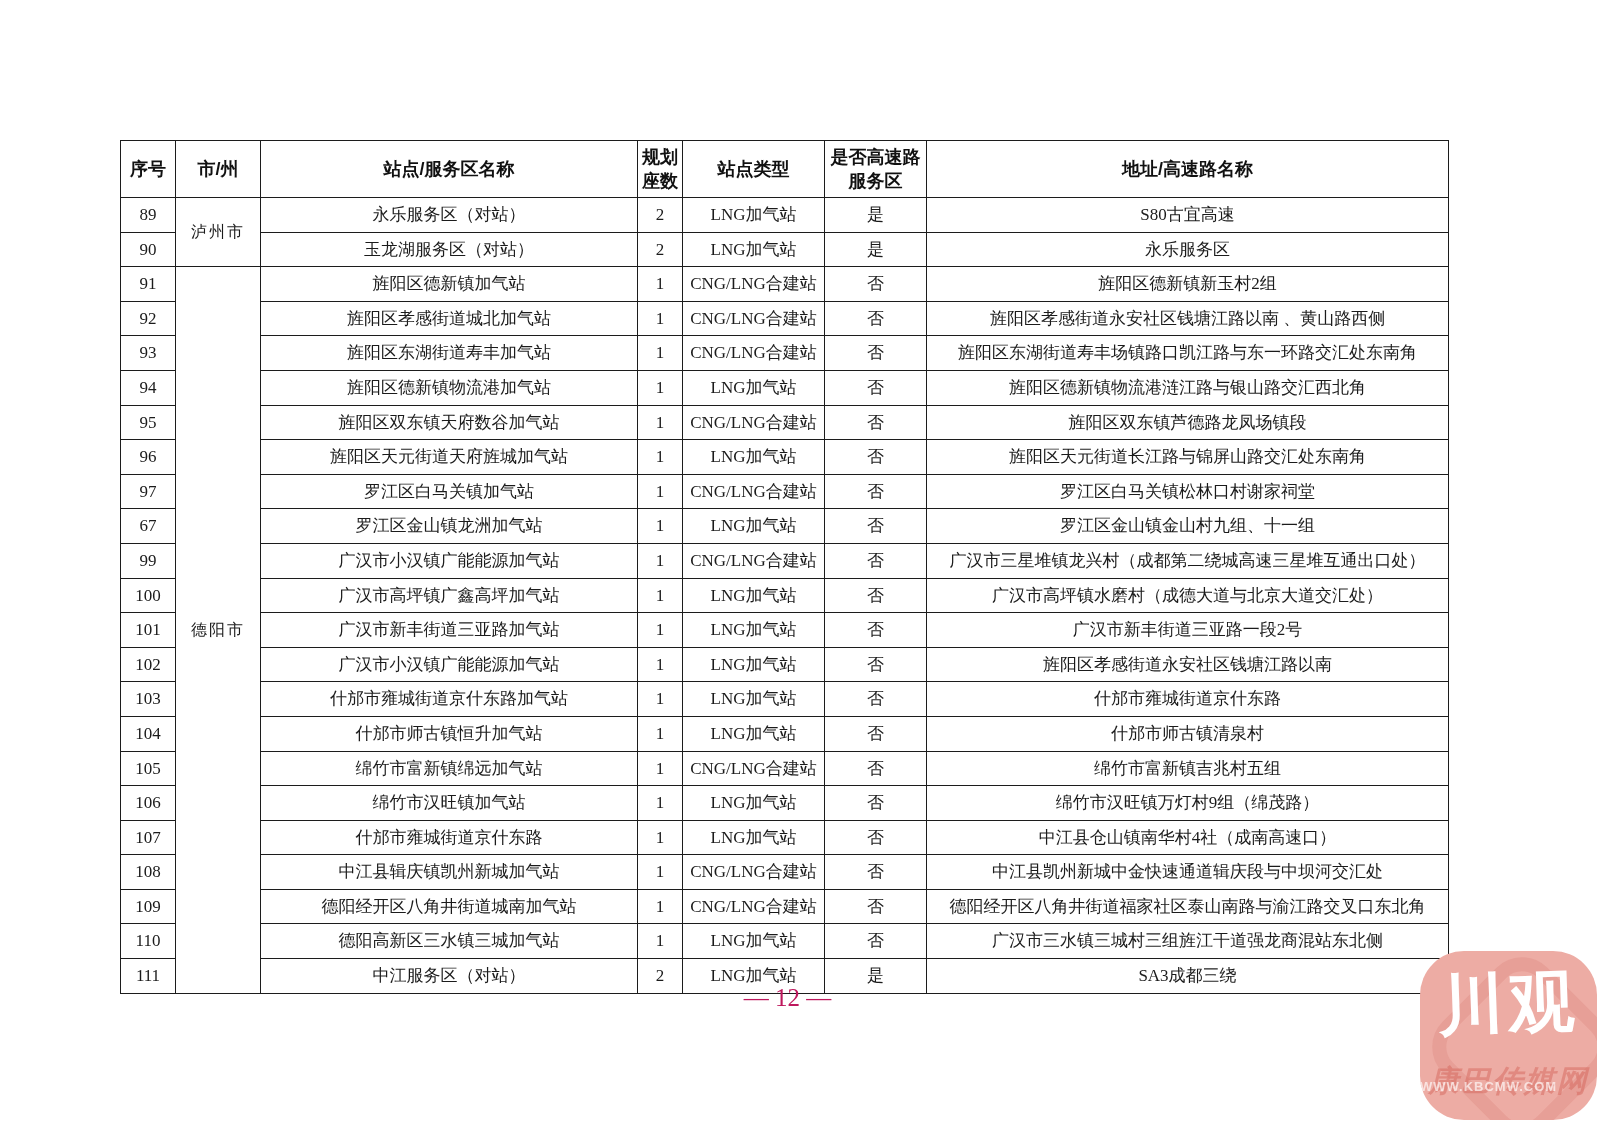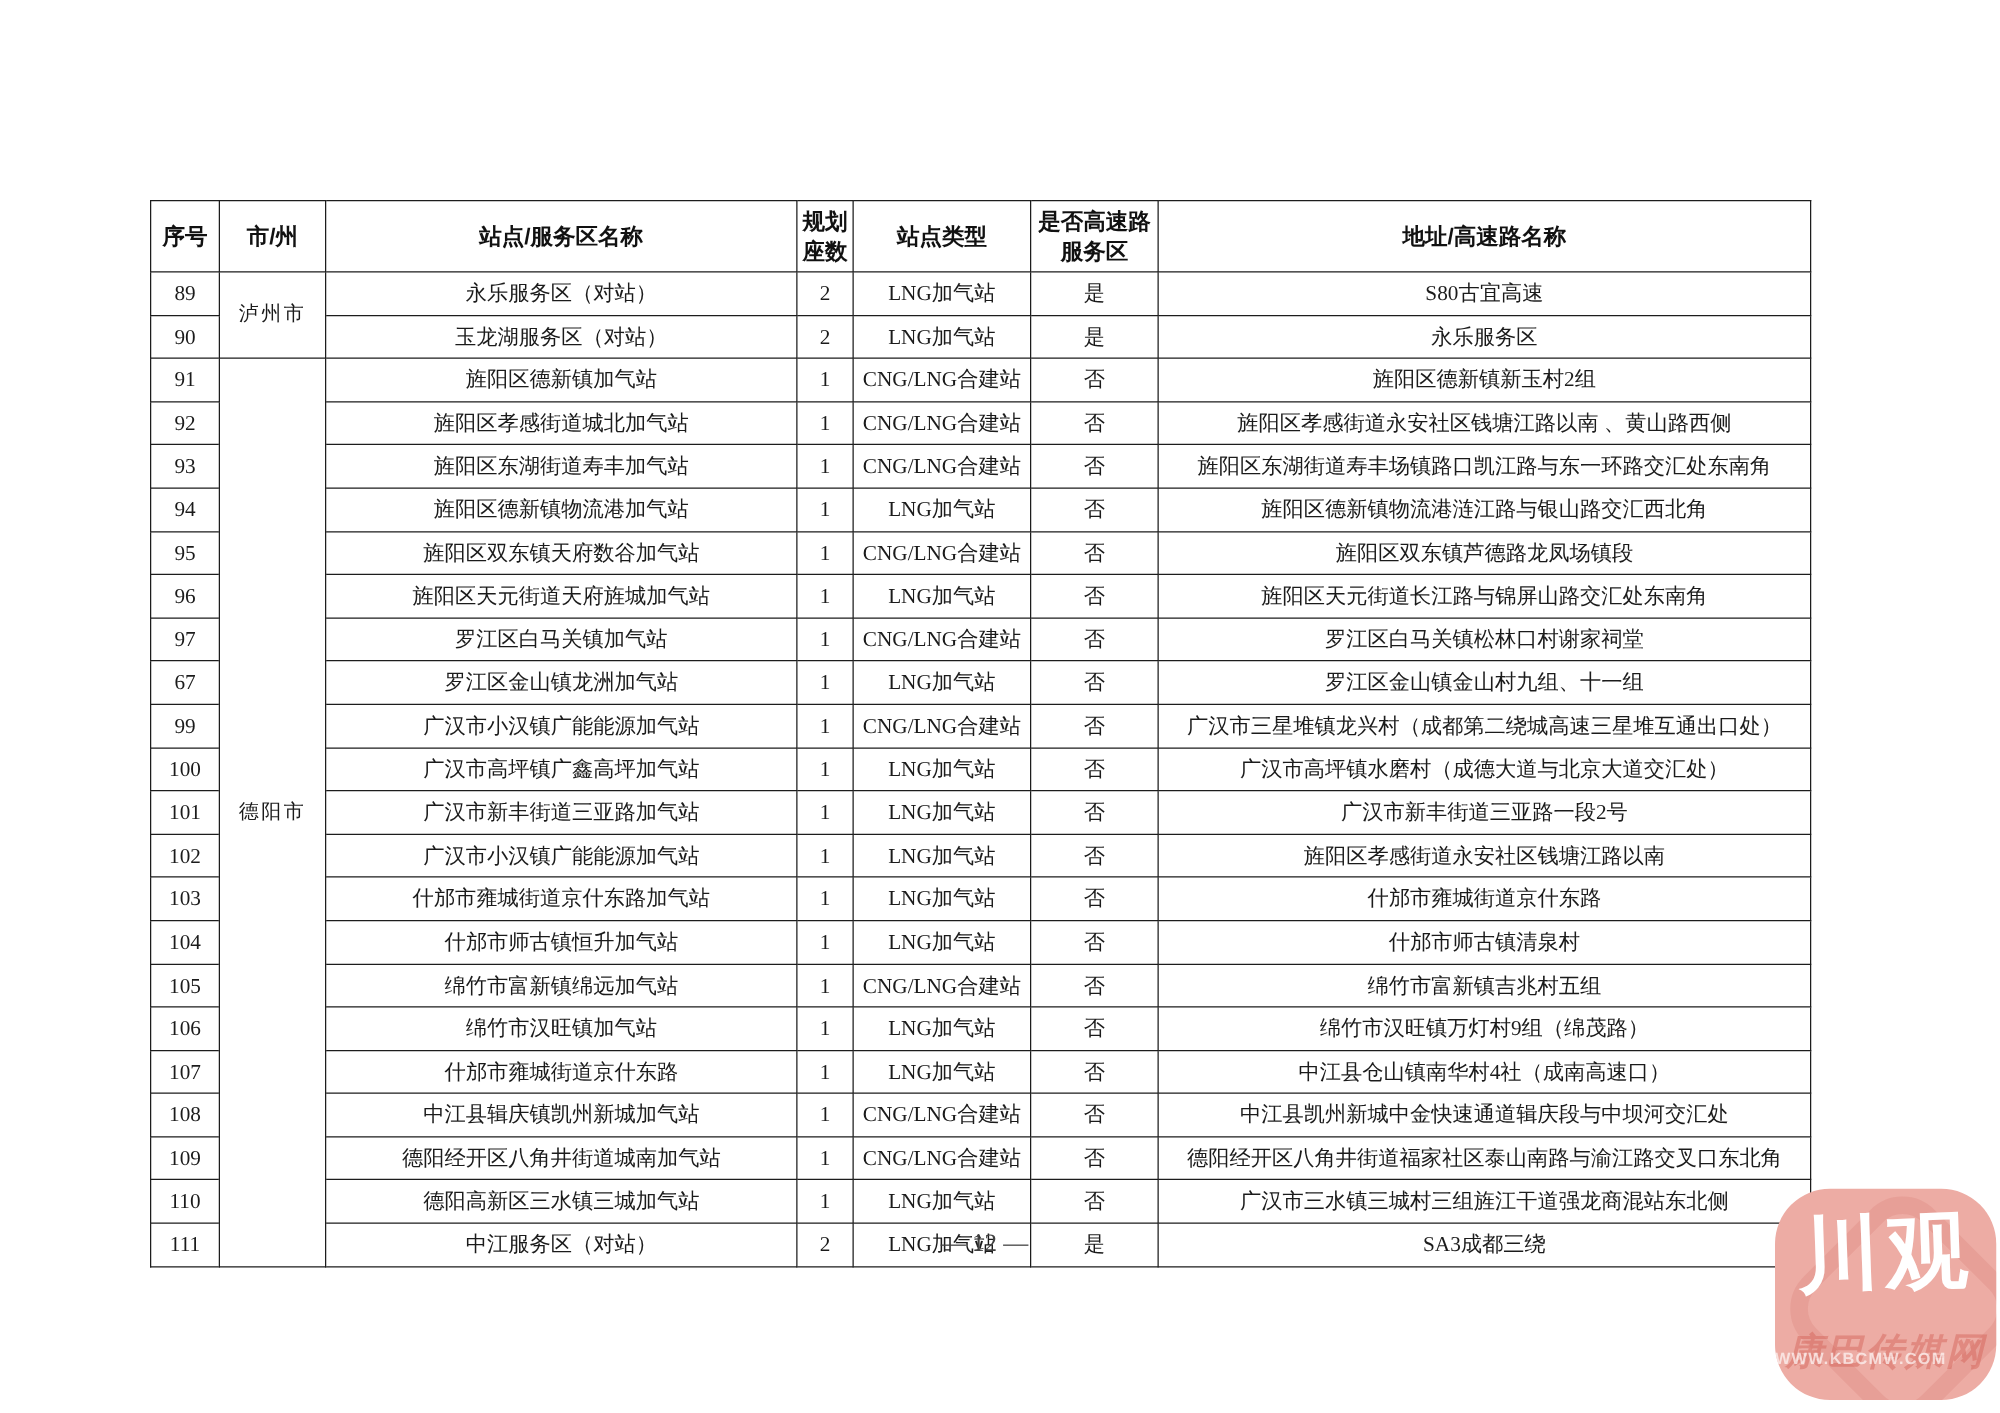--- a/index.html
+++ b/index.html
@@ -12,21 +12,20 @@
     font-family:"Liberation Serif","DejaVu Serif",serif;
     color:#1a1a1a;
   }
   table.station-table{
     position:absolute;
     left:120px;
     top:140px;
     width:1328px;
     border-collapse:collapse;
     table-layout:fixed;
-    margin-top:20px;
   }
   .station-table th,
   .station-table td{
     border:1.6px solid #1c1c1c;
     text-align:center;
     vertical-align:middle;
     padding:1px 3px;
     overflow:hidden;
     word-break:break-all;
   }
@@ -47,22 +46,22 @@
   .station-table td.cell-city{
     font-size:16px;
     letter-spacing:2px;
   }
   .footer-pageno{
     position:absolute;
     top:984px;
     left:0;
     width:1575px;
     text-align:center;
-    font-size:20px;
-    color:#404040;
+    font-size:25px;
+    color:#be185d;
   }
   .watermark{
     position:absolute;
     left:1420px;
     top:951px;
     width:177px;
     height:169px;
     border-radius:44px;
     background:#edaca4;
     overflow:hidden;

